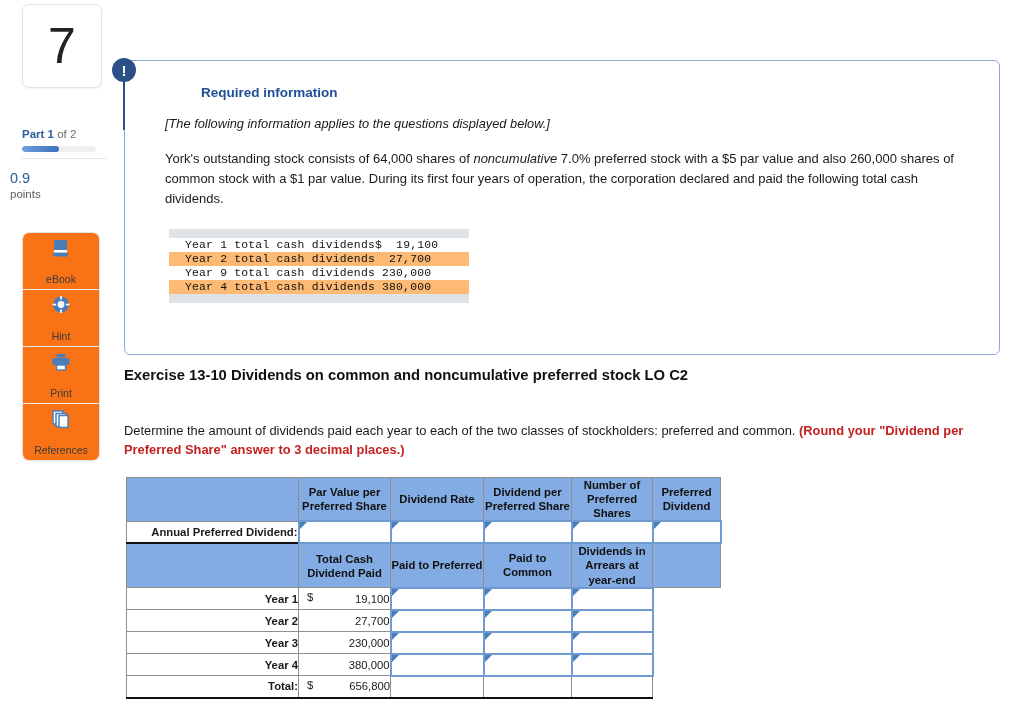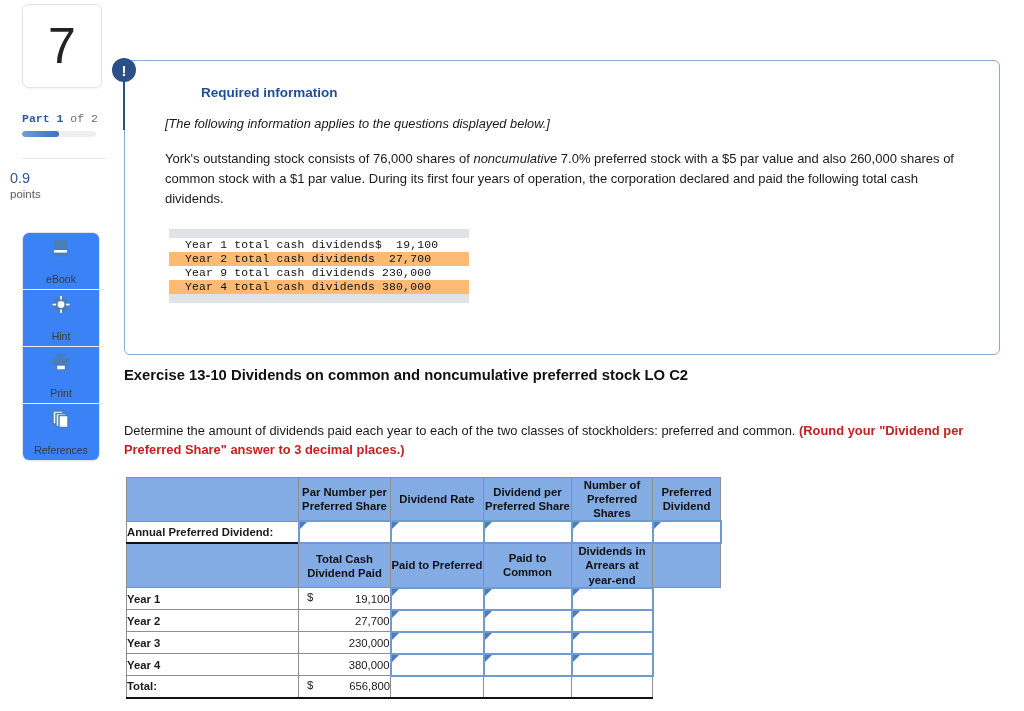--- a/index.html
+++ b/index.html
@@ -37,23 +37,22 @@
   }
   .qnum-card .qnum {
     font-size: 50px;
     font-weight: 400;
     color: #222;
     line-height: 1;
     font-family: "Liberation Sans", sans-serif;
   }
   .part-wrap {
     position: absolute;
-    left: 22px; top: 112px;
+    left: 22px; top: 128px;
     width: 80px;
-    font-family: Liberation Mono, monospace;
   }
   .part-line {
     font-size: 11.5px;
     color: #6b6b6b;
     white-space: nowrap;
   }
   .part-line b {
     color: #2c5d9b;
     font-weight: bold;
   }
@@ -104,21 +103,21 @@
   }
   .tool-btn {
     height: 56px;
     border-bottom: 1px solid #ededed;
     display: flex;
     flex-direction: column;
     align-items: center;
     justify-content: center;
     gap: 14px;
     cursor: pointer;
-    background: #3b82f6;
+    background: #f97316;
   }
   .tool-btn:last-child { border-bottom: none; }
   .tool-btn .tlabel {
     font-size: 10.5px;
     color: #3a3a3a;
   }
   .tool-ico { width: 22px; height: 21px; display:block; }
 
   
   #req-panel {
@@ -247,20 +246,21 @@
     text-align: center;
     line-height: 1.25;
     padding: 4px 3px;
   }
   .hdr-blank { background: #82ace3; }
   .rowlabel {
     font-weight: bold;
     padding: 3px 0 3px 5px;
     background: #fff;
     white-space: nowrap;
+    text-align: right;
   }
   .numcell {
     background: #fff;
     padding: 3px 7px 3px 6px;
     text-align: right;
     position: relative;
     white-space: nowrap;
   }
   .numcell .dollar {
     position: absolute;
@@ -361,21 +361,21 @@
   </div>
 </div>
 
 <div class="alert-stem"></div>
 <div class="alert-badge">!</div>
 
 <div id="req-panel">
   <div class="req-inner">
     <p class="req-kicker">Required information</p>
     <p class="req-italic">[The following information applies to the questions displayed below.]</p>
-    <p class="req-body"><span>York's outstanding stock consists of 76,000 shares of </span><i>noncumulative</i><span> 7.0% preferred stock with a $5 par value and also 260,000 shares of common stock with a $1 par value. During its first four years of operation, the corporation declared and paid the following total cash dividends.</span></p>
+    <p class="req-body"><span>York's outstanding stock consists of 64,000 shares of </span><i>noncumulative</i><span> 7.0% preferred stock with a $5 par value and also 260,000 shares of common stock with a $1 par value. During its first four years of operation, the corporation declared and paid the following total cash dividends.</span></p>
 
     <div class="mono-block">
       <div class="mono-cap"></div>
       <div class="mono-row">
         <span>Year 1 total cash dividends</span>
         <span class="amt"><span>$</span> <span> 19,100</span></span>
       </div>
       <div class="mono-row alt">
         <span>Year 2 total cash dividends</span>
         <span class="amt"><span></span> <span> 27,700</span></span>
@@ -402,21 +402,21 @@
       <col class="c1">
       <col class="c2">
       <col class="c3">
       <col class="c4">
       <col class="c5">
   </colgroup>
   <tbody>
 
     <tr>
       <td class="hdr-blank"></td>
-      <td class="hdr">Par Number per Preferred Share</td>
+      <td class="hdr">Par Value per Preferred Share</td>
       <td class="hdr">Dividend Rate</td>
       <td class="hdr">Dividend per Preferred Share</td>
       <td class="hdr">Number of Preferred Shares</td>
       <td class="hdr">Preferred Dividend</td>
     </tr>
 
     <tr class="row-h">
       <td class="rowlabel">Annual Preferred Dividend:</td>
       <td class="inputcell"></td>
       <td class="inputcell"></td>

